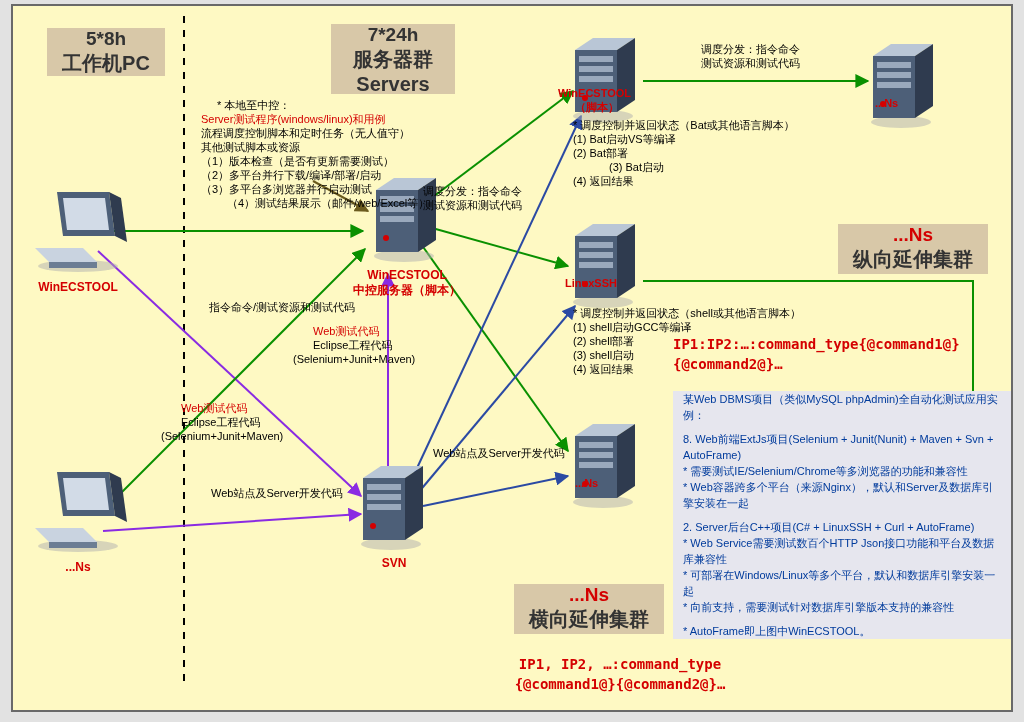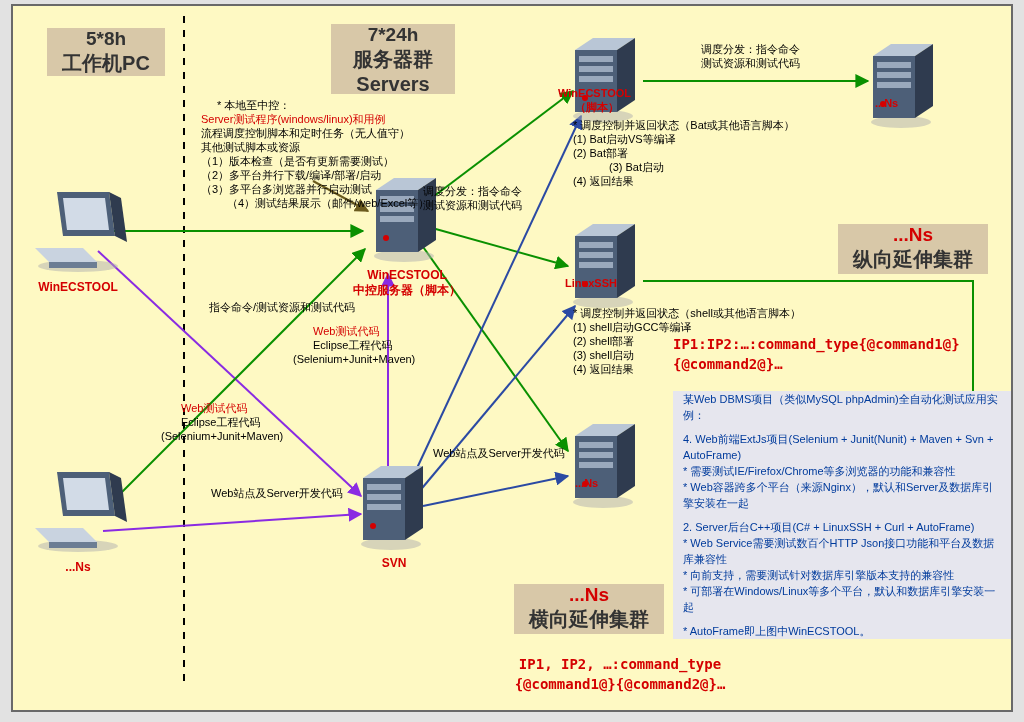--- a/index.html
+++ b/index.html
@@ -298,25 +298,25 @@
 
   <div class="proto" style="left:660px; top:330px;">IP1:IP2:…:command_type{@command1@}</div>
   <div class="proto" style="left:660px; top:350px;text-align:right;">{@command2@}…</div>
 
   <div class="proto2" style="left:442px; top:650px; width:330px;">IP1, IP2, …:command_type</div>
   <div class="proto2" style="left:442px; top:670px; width:330px;">{@command1@}{@command2@}…</div>
 
   <div class="note-box" style="left:660px; top:385px; width:318px;">
     <div class="hd">某Web DBMS项目（类似MySQL phpAdmin)全自动化测试应用实例：</div>
     <div style="height:8px;"></div>
-    <div>4.  Web前端ExtJs项目(Selenium + Junit(Nunit) + Maven + Svn + AutoFrame)</div>
-    <div>* 需要测试IE/Firefox/Chrome等多浏览器的功能和兼容性</div>
+    <div>8.  Web前端ExtJs项目(Selenium + Junit(Nunit) + Maven + Svn + AutoFrame)</div>
+    <div>* 需要测试IE/Selenium/Chrome等多浏览器的功能和兼容性</div>
     <div>* Web容器跨多个平台（来源Nginx），默认和Server及数据库引擎安装在一起</div>
     <div style="height:8px;"></div>
     <div>2.  Server后台C++项目(C# + LinuxSSH + Curl + AutoFrame)</div>
     <div>* Web Service需要测试数百个HTTP Json接口功能和平台及数据库兼容性</div>
+    <div>* 可部署在Windows/Linux等多个平台，默认和数据库引擎安装一起</div>
     <div>* 向前支持，需要测试针对数据库引擎版本支持的兼容性</div>
-    <div>* 可部署在Windows/Linux等多个平台，默认和数据库引擎安装一起</div>
     <div style="height:8px;"></div>
     <div>* AutoFrame即上图中WinECSTOOL。</div>
   </div>
 
 </div>
 
 </body></html>

